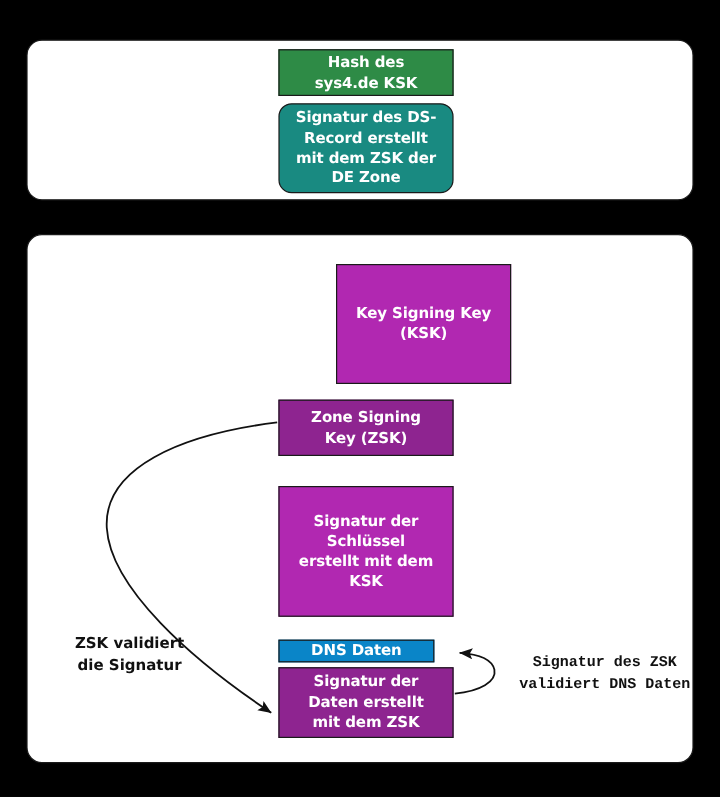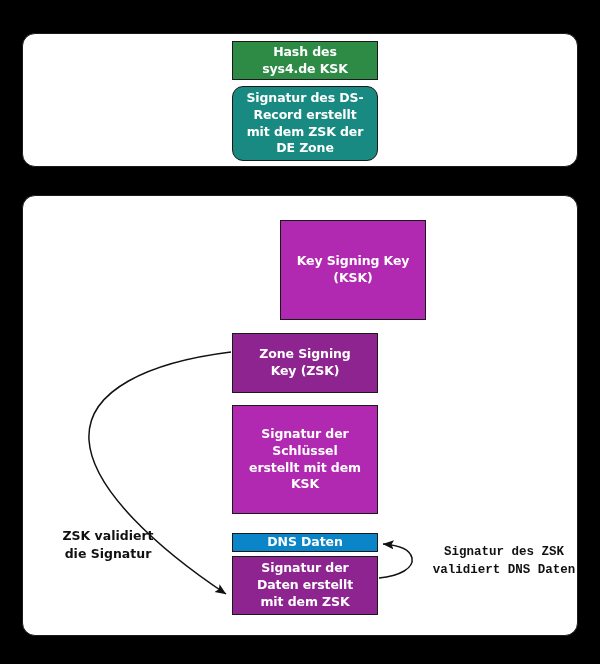--- a/index.html
+++ b/index.html
@@ -40,23 +40,23 @@
     justify-content:center;
     padding:2px 5px;
     white-space:pre-line;
     letter-spacing:-0.1px;
   }
 
   #box-hash       { left:232px; top:41px;  width:146px; height:39px;  background:#2E8B46; }
   #box-ds-sig     { left:232px; top:86px;  width:146px; height:75px;  background:#198A81;border-radius:11px; }
 
   #box-ksk        { left:232px; top:220px; width:146px; height:100px; background:#B128B1;margin-left:48px; }
-  #box-zsk        { left:232px; top:333px; width:146px; height:60px;  background:#8E2490; }
+  #box-zsk        { left:232px; top:333px; width:146px; height:47px;  background:#8E2490; }
   #box-key-sig    { left:232px; top:405px; width:146px; height:109px; background:#B128B1; }
-  #box-dns-data   { left:232px; top:533px; width:146px; height:19px;  background:#0A85C8; font-size:12.5px; }
+  #box-dns-data   { left:232px; top:533px; width:130px; height:19px;  background:#0A85C8; font-size:12.5px; }
   #box-data-sig   { left:232px; top:556px; width:146px; height:59px;  background:#8E2490; }
 
   
   #arrows {
     position:absolute;
     left:0; top:0;
     width:600px; height:664px;
     pointer-events:none;
   }
 

